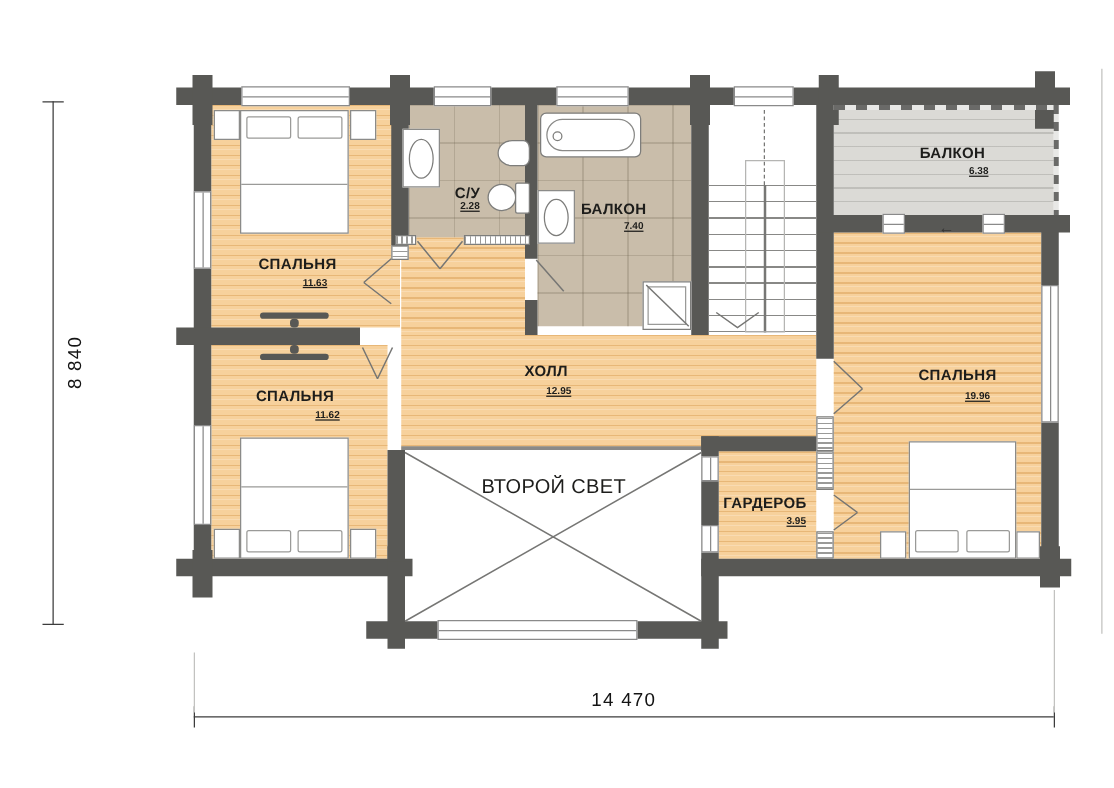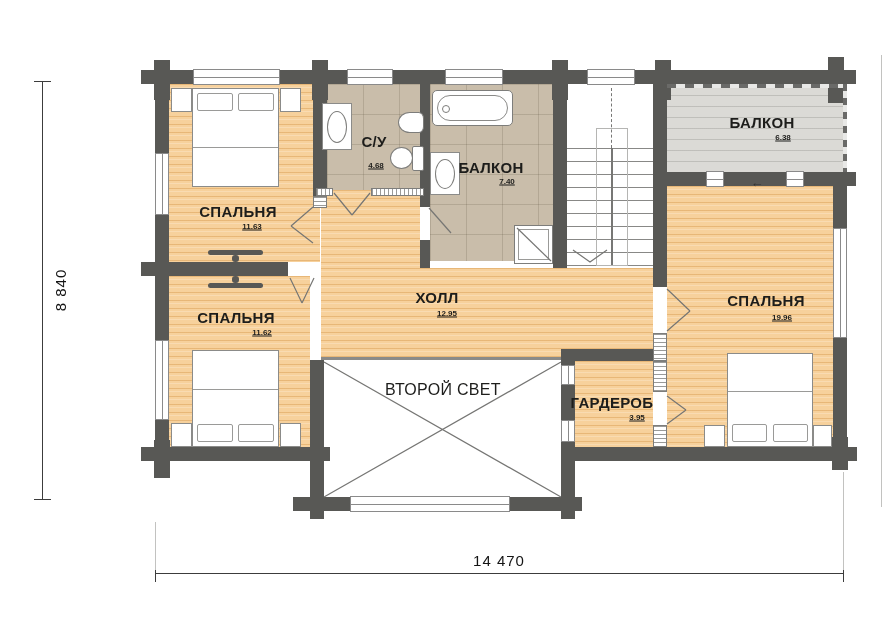--- a/index.html
+++ b/index.html
@@ -31,21 +31,21 @@
   .win-h{background-image:linear-gradient(#8a8a8a,#8a8a8a);background-size:100% 1px;}
   .win-v{background-image:linear-gradient(#8a8a8a,#8a8a8a);background-size:1px 100%;}
 
   .rail-v{width:4px;background:repeating-linear-gradient(to bottom,#6a6a68 0 7px,#e8e8e6 7px 14px);}
   .rail-h{height:4px;background:repeating-linear-gradient(to right,#6a6a68 0 9px,#e8e8e6 9px 18px);}
 
   .furn{background:#fff;border:1.5px solid #8b8b89;}
   .pillow{background:#fff;border:1px solid #9a9a98;border-radius:2px;}
   .oval{border:1.5px solid #7d7d7b;border-radius:50%;background:#fff;}
 
-  .room-label{transform:translate(-50%,-50%);font-weight:700;font-size:15px;color:#1d1d1b;
+  .room-label{transform:translate(-50%,-50%);font-weight:700;font-size:12px;color:#1d1d1b;
     letter-spacing:.3px;white-space:nowrap;}
   .room-label.light{font-weight:500;font-size:16px;}
   .room-area{transform:translate(-50%,-50%);font-size:8px;font-weight:600;color:#1d1d1b;
     text-decoration:underline;white-space:nowrap;}
   .dim-label{transform:translate(-50%,-50%);font-size:15px;color:#141414;letter-spacing:1px;white-space:nowrap;}
   .dim-label.vert{transform:translate(-50%,-50%) rotate(-90deg);}
   .dim-line{background:#3c3c3c;}
   .ext-line{background:#c2c2c0;}
   .balcony-arrow{transform:translate(-50%,-50%);font-size:13px;color:#333;}
 
@@ -188,22 +188,22 @@
       <path d="M573,250 L590,262 L607,250"></path>
     </g>
   </svg>
 
   <div class="room-label" style="left:238px;top:211px;">СПАЛЬНЯ</div>
   <div class="room-area" style="left:252px;top:226px;">11.63</div>
 
   <div class="room-label" style="left:236px;top:317px;">СПАЛЬНЯ</div>
   <div class="room-area" style="left:262px;top:332px;">11.62</div>
 
-  <div class="room-label" style="left:374px;top:141px;">С/У</div>
-  <div class="room-area" style="left:376px;top:165px;">4.68</div>
+  <div class="room-label" style="left:374px;top:154px;">С/У</div>
+  <div class="room-area" style="left:376px;top:165px;">2.28</div>
 
   <div class="room-label" style="left:491px;top:167px;">БАЛКОН</div>
   <div class="room-area" style="left:507px;top:181px;">7.40</div>
 
   <div class="room-label" style="left:762px;top:122px;">БАЛКОН</div>
   <div class="room-area" style="left:783px;top:137px;">6.38</div>
 
   <div class="room-label" style="left:437px;top:297px;">ХОЛЛ</div>
   <div class="room-area" style="left:447px;top:313px;">12.95</div>
 

